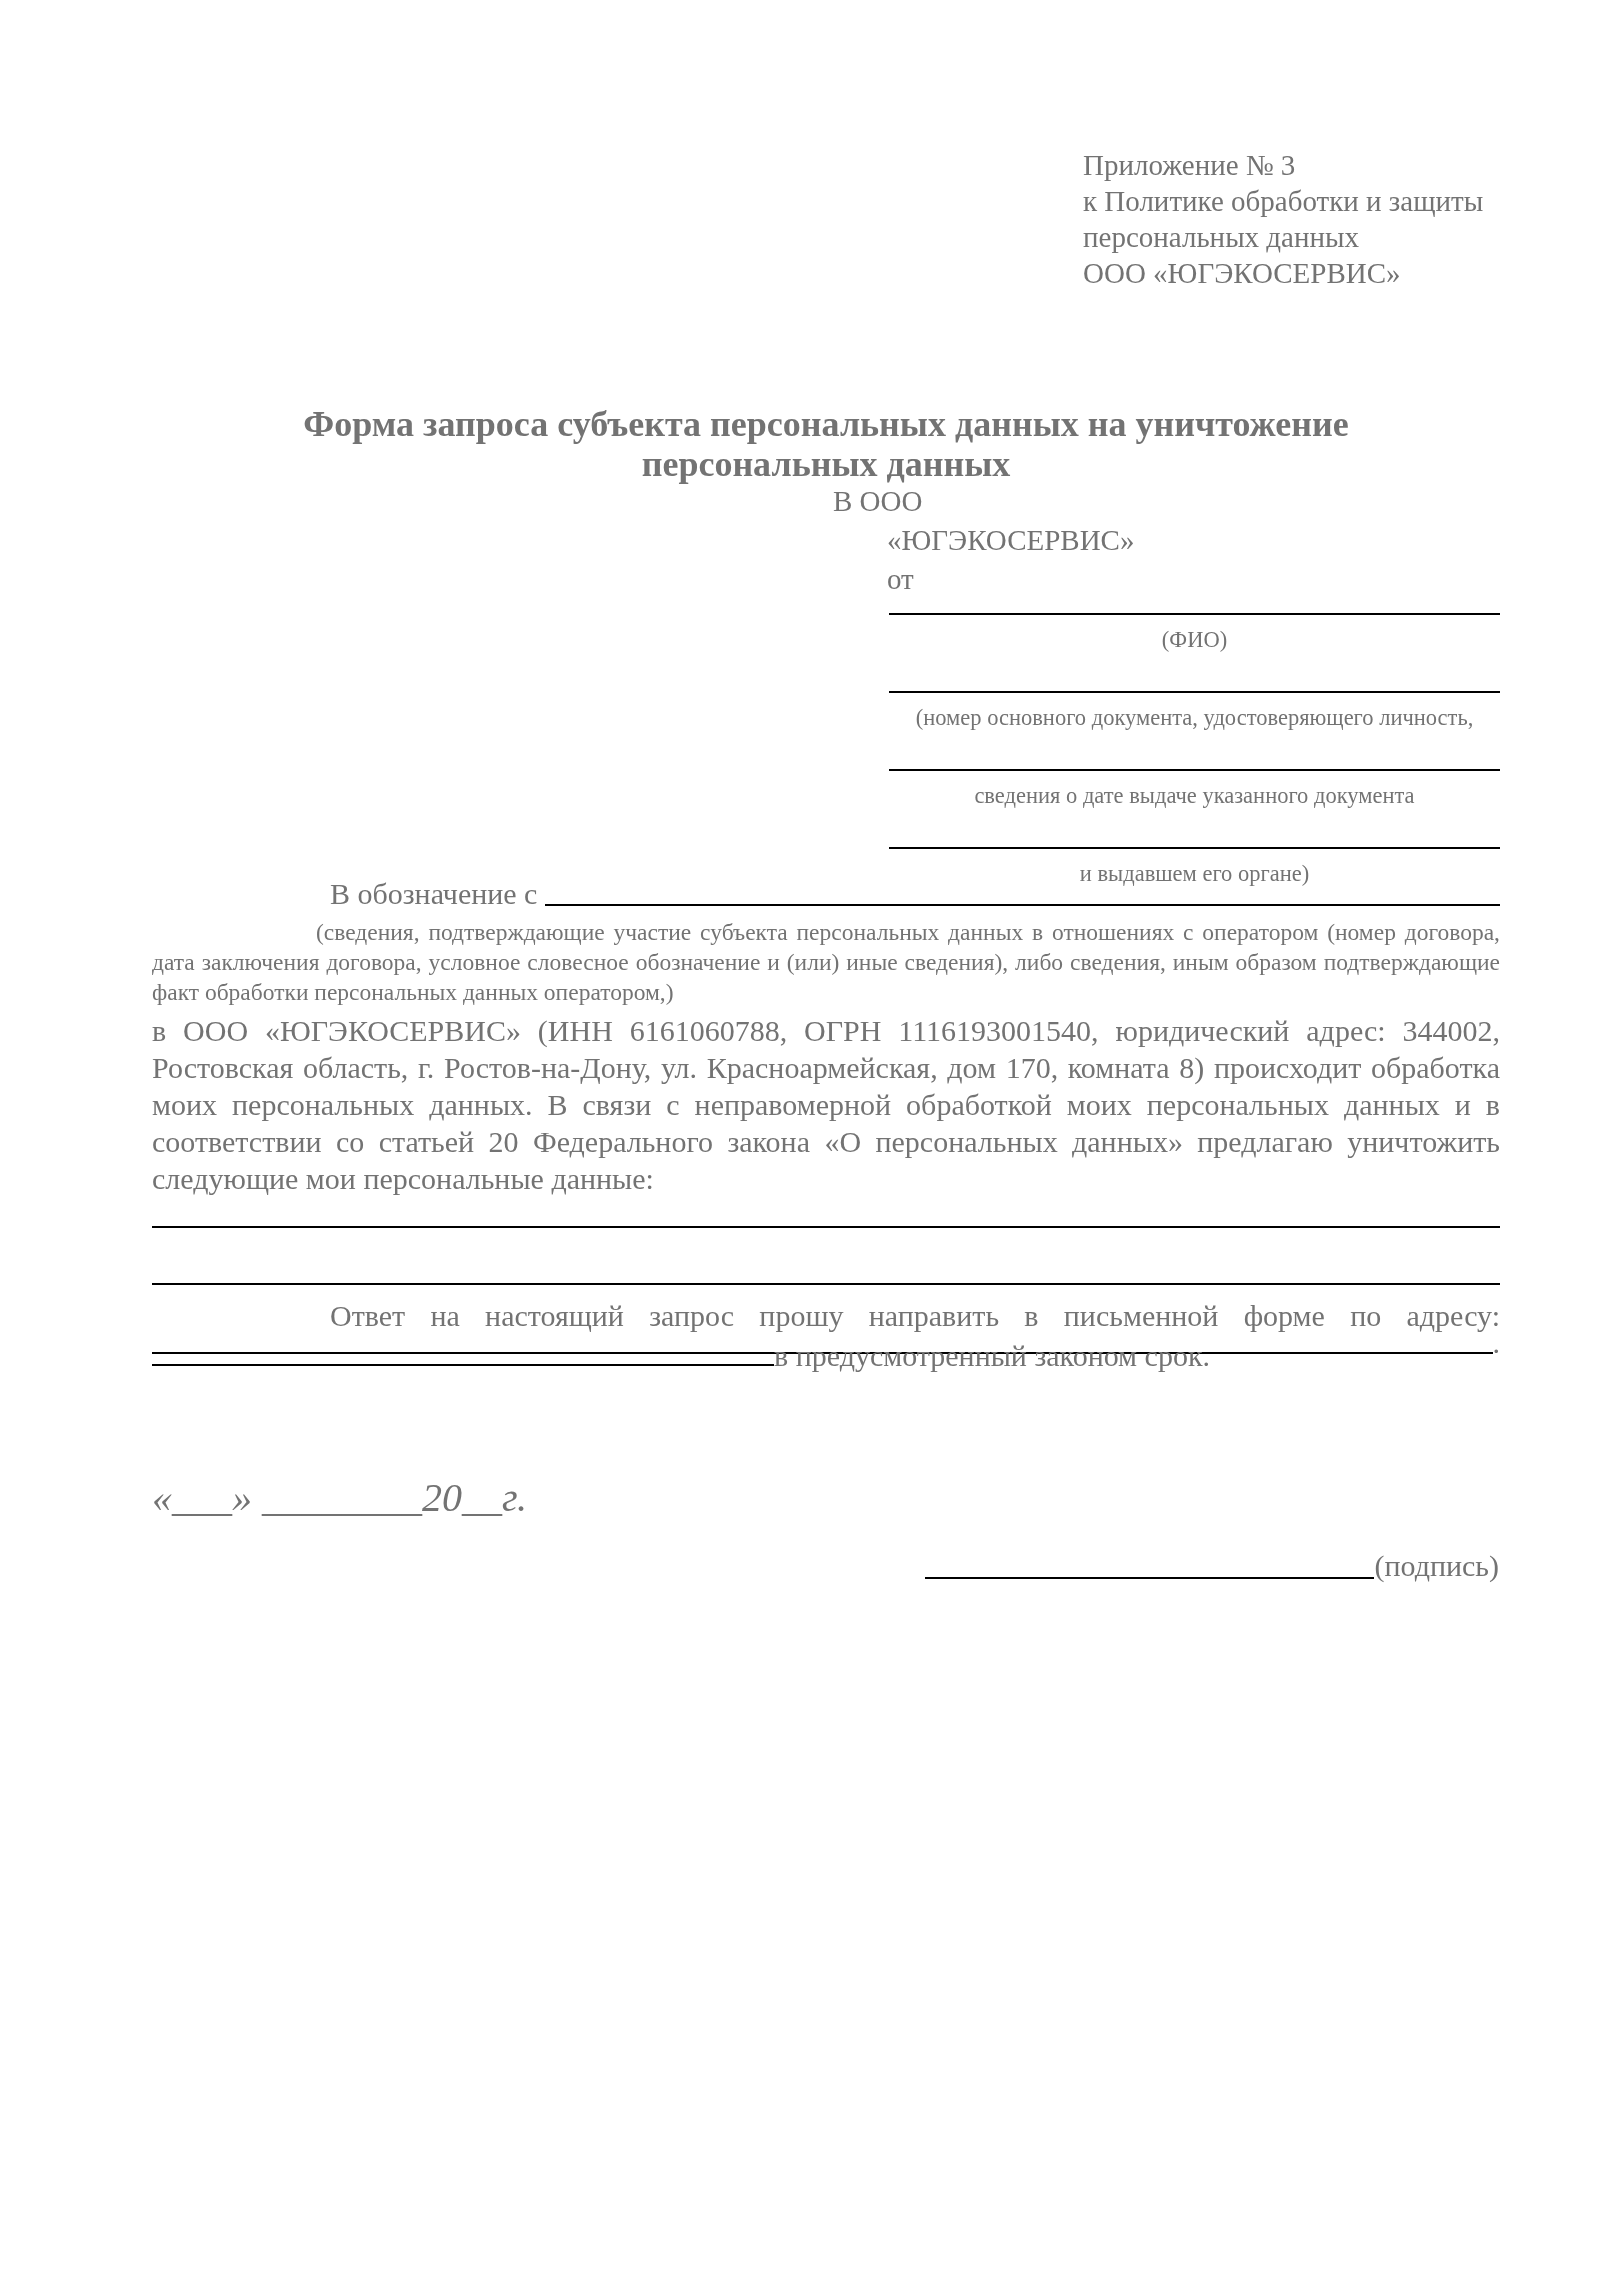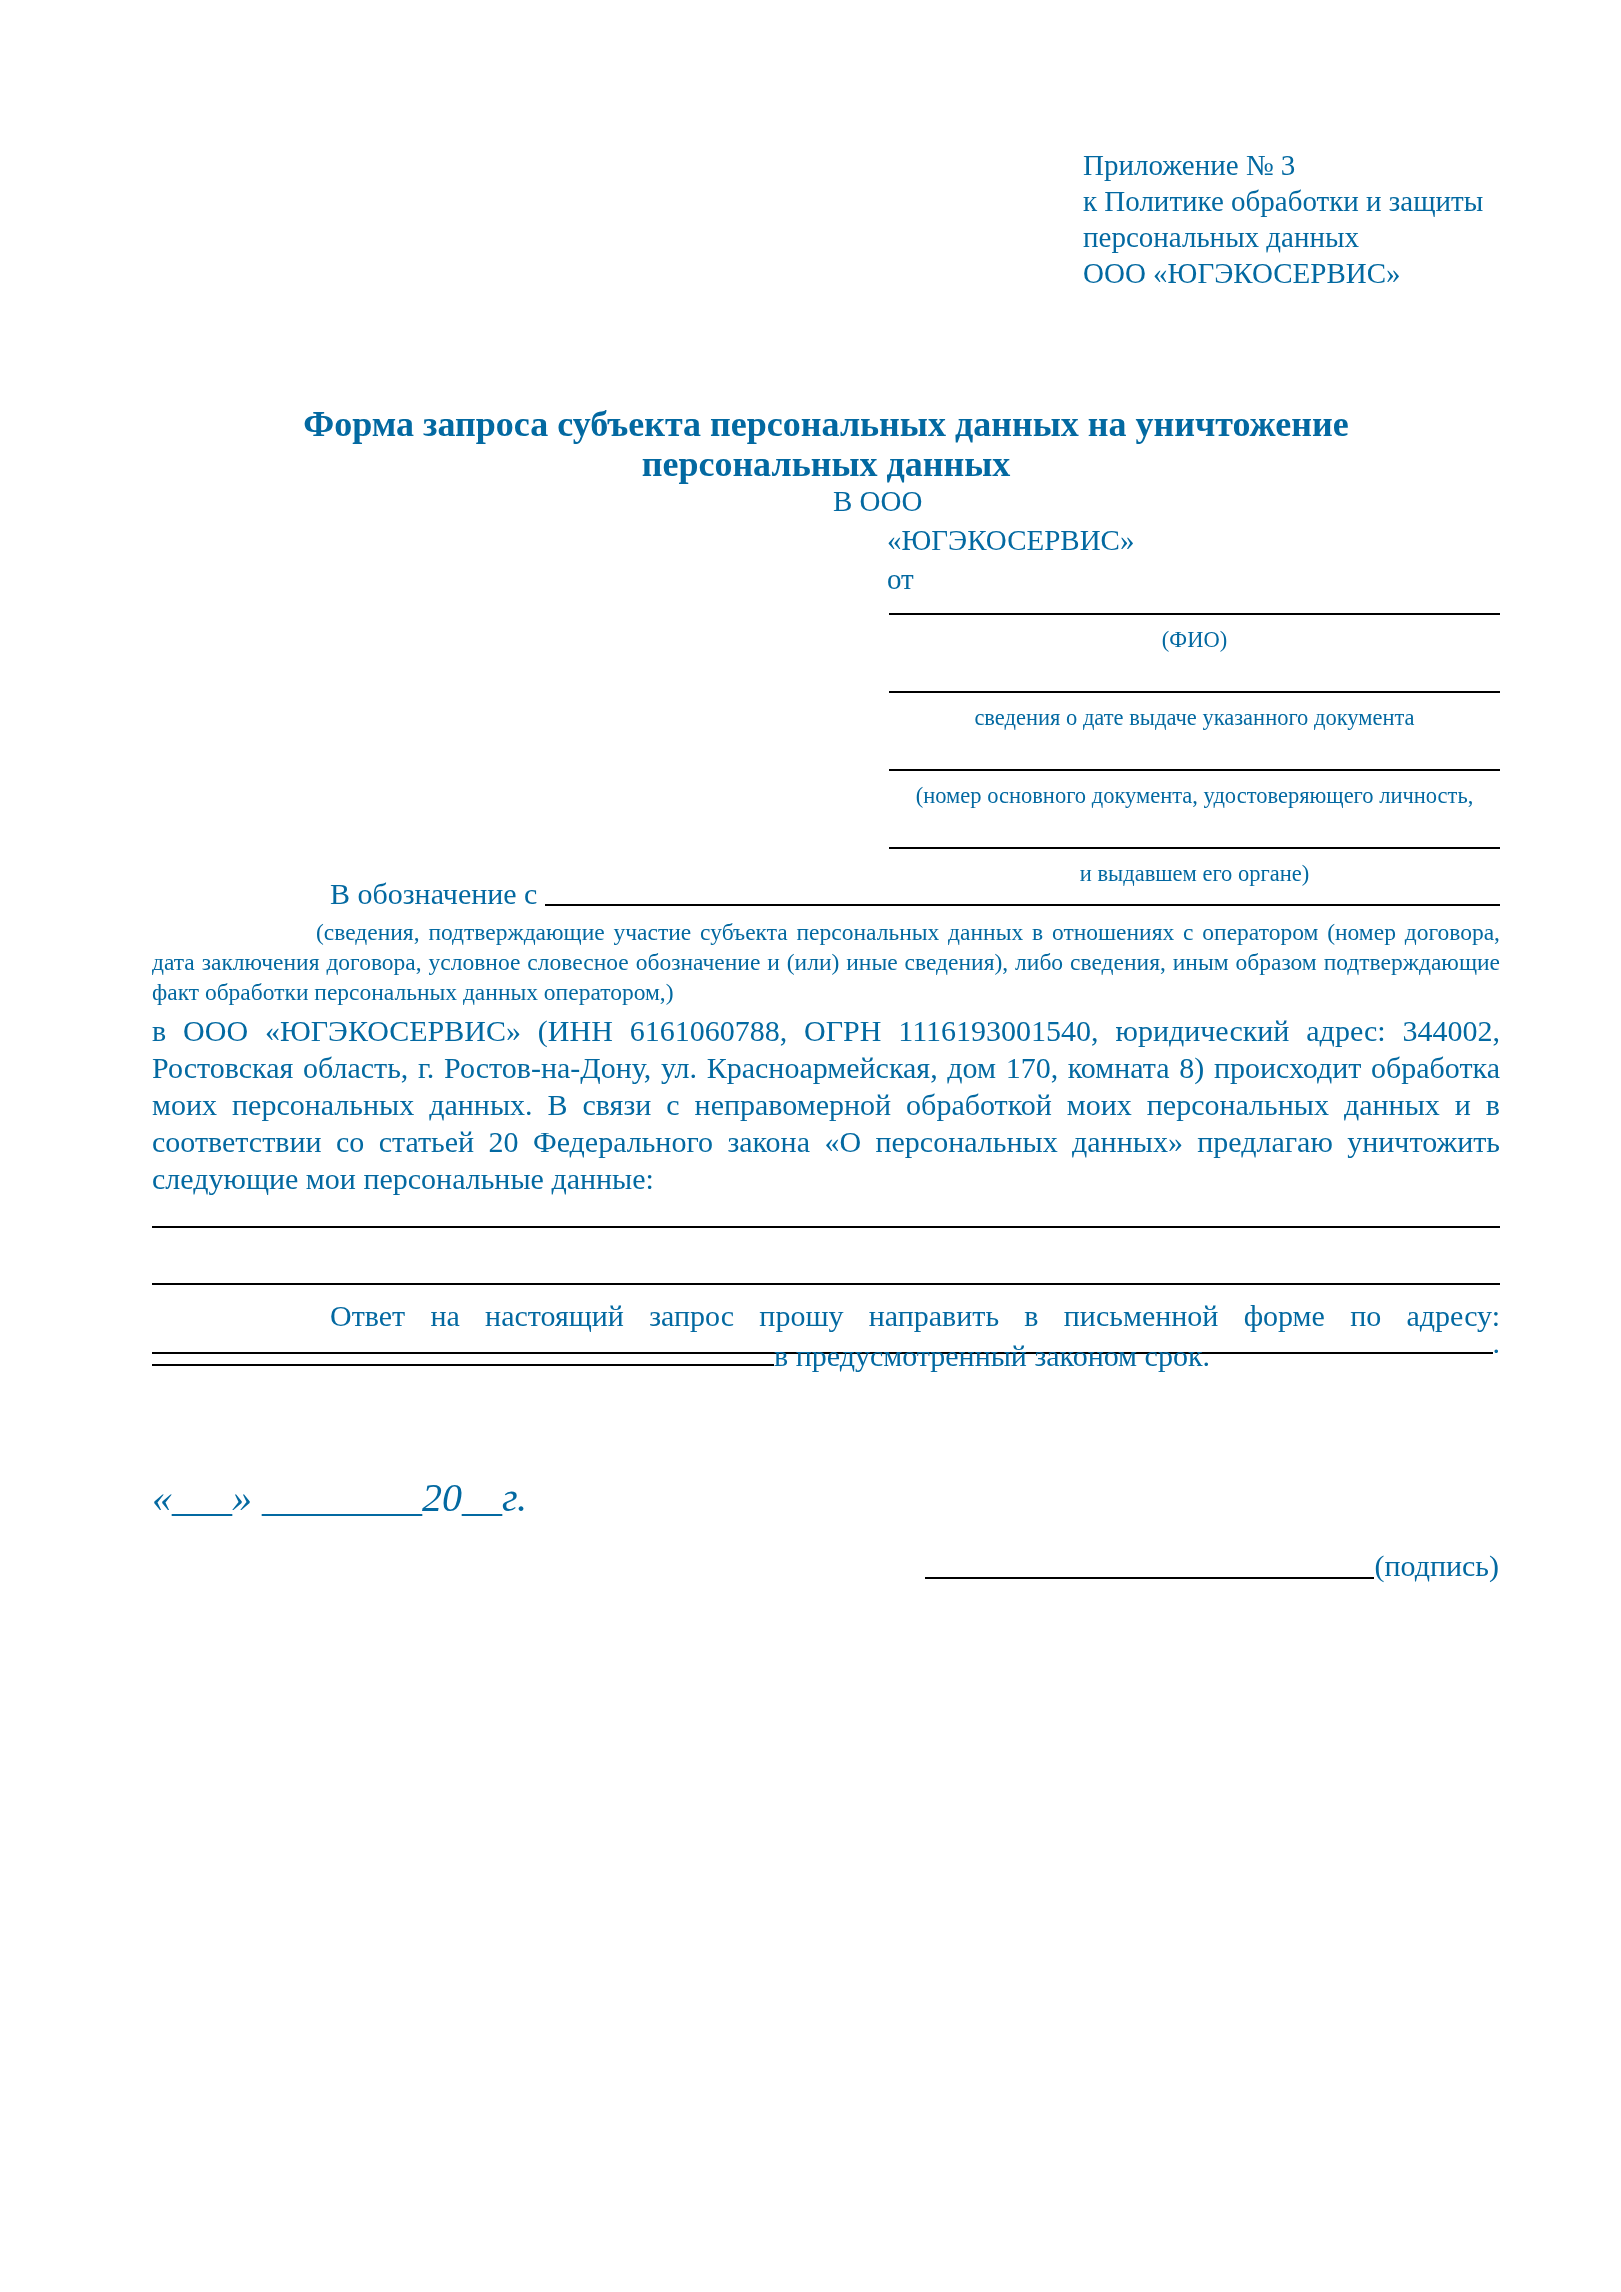--- a/index.html
+++ b/index.html
@@ -5,21 +5,21 @@
   html, body {
     margin: 0;
     padding: 0;
     background: #ffffff;
   }
   .page {
     position: relative;
     width: 1621px;
     height: 2293px;
     background: #ffffff;
-    color: #0369a1;
+    color: #737373;
     font-family: "Liberation Serif", "DejaVu Serif", serif;
     overflow: hidden;
   }
 
   
   .appendix {
     position: absolute;
     top: 147px;
     left: 1083px;
     width: 461px;
@@ -213,25 +213,25 @@
     <div class="indent-1">от</div>
   </div>
 
   <div class="fields">
     <div class="field">
       <div class="rule"></div>
       <div class="caption">(ФИО)</div>
     </div>
     <div class="field">
       <div class="rule"></div>
+      <div class="caption">(номер основного документа, удостоверяющего личность,</div>
+    </div>
+    <div class="field">
+      <div class="rule"></div>
       <div class="caption">сведения о дате выдаче указанного документа</div>
-    </div>
-    <div class="field">
-      <div class="rule"></div>
-      <div class="caption">(номер основного документа, удостоверяющего личность,</div>
     </div>
     <div class="field">
       <div class="rule"></div>
       <div class="caption">и выдавшем его органе)</div>
     </div>
   </div>
 
   <div class="accordance">
     <span class="label">В обозначение с</span>
     <span class="fill-rule"></span>

